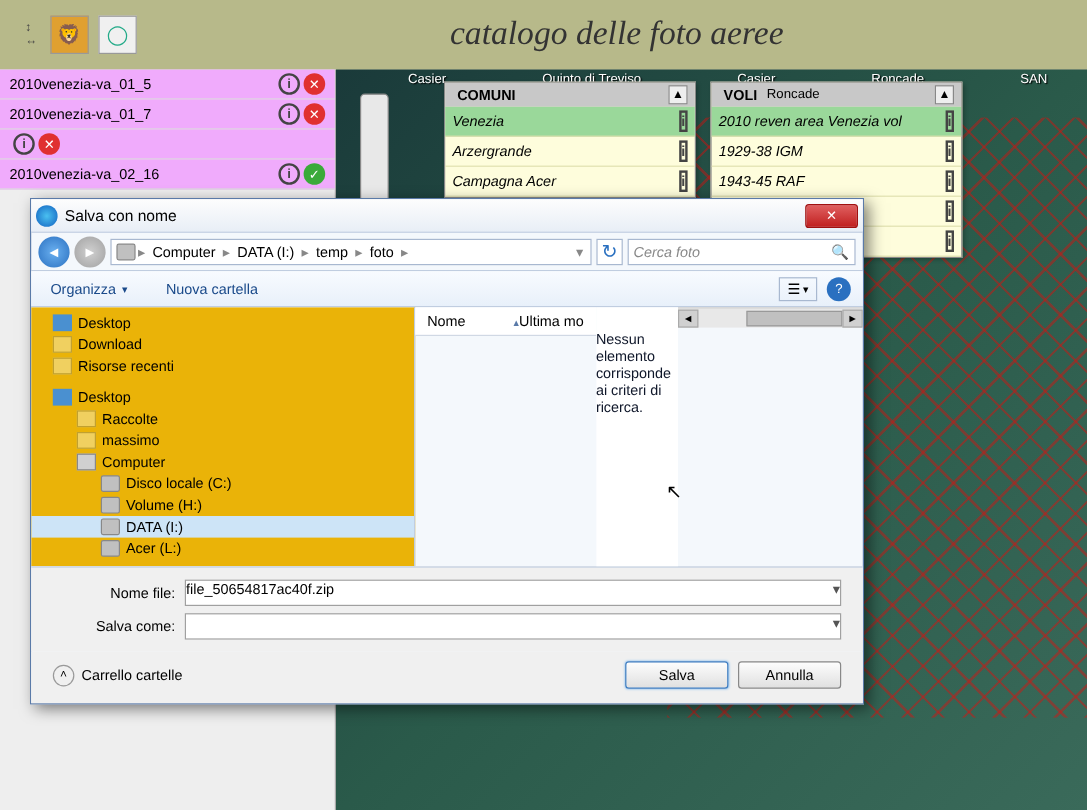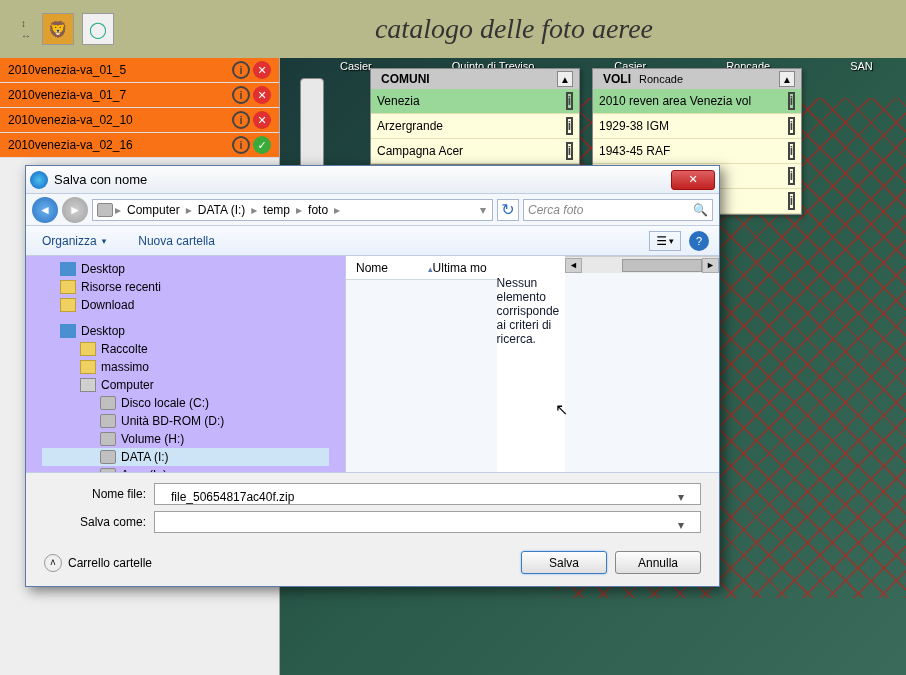--- a/index.html
+++ b/index.html
@@ -19,21 +19,21 @@
   .map-area { flex:1; position:relative; background: #2a4a3a; overflow:hidden;}
 
   
   .cart-header { background:#dedede; padding:4px 8px; font-size:13px; border-bottom:1px solid #aaa; display:flex; align-items:center;}
   .cart-header .txt { flex:1; }
   .cart-header .title { font-weight:bold; }
   .cart-controls { display:flex; gap:2px;}
   .cart-btn { width:22px; height:22px; border:1px solid #888; border-radius:3px; display:flex;align-items:center;justify-content:center;font-size:12px;cursor:pointer;}
   .cart-btn.blue{background:#3a8ed8;color:#fff;}
   .cart-btn.red{background:#d84040;color:#fff;}
-  .cart-row { display:flex; align-items:center; padding:3px 8px; font-size:12px; border-bottom:1px solid #ddd; background:#f97316;}
+  .cart-row { display:flex; align-items:center; padding:3px 8px; font-size:12px; border-bottom:1px solid #ddd; background:#f0abfc;}
   .cart-row .name{flex:1;}
   .cart-row .info-ic,.cart-row .del-ic{ width:18px;height:18px;border-radius:50%; display:flex;align-items:center;justify-content:center;font-size:11px;margin-left:3px;cursor:pointer;}
   .info-ic{border:2px solid #444;color:#444;font-weight:bold;}
   .del-ic{background:#e03030;color:#fff;}
   .ok-ic{width:18px;height:18px;border-radius:50%;background:#3aaa3a;color:#fff;display:flex;align-items:center;justify-content:center;font-size:11px;margin-left:3px;}
 
   
   .map-bg { position:absolute; inset:0; background: linear-gradient(135deg,#1a3a3a 0%, #2a5a4a 50%, #3a6a5a 100%);}
   .map-grid { position:absolute; right:0; top:40px; width:350px; height:500px;
     background:
@@ -46,21 +46,21 @@
   .zoom-slider { position:absolute; left:20px; top:20px; width:24px; height:160px; background:#e8e8e8; border:1px solid #888; border-radius:4px;}
 
   .float-panel { position:absolute; width:210px; background:#fefddc; border:1px solid #888; box-shadow:2px 2px 4px rgba(0,0,0,0.3);}
   .fp-comuni { left:90px; top:10px;}
   .fp-voli   { left:312px; top:10px;}
   .fp-header { background:#c8c8c8; padding:2px 6px; font-size:12px; font-weight:bold; display:flex;align-items:center;}
   .fp-header span{padding:0 4px;}
   .fp-up { margin-left:auto; width:16px;height:16px;background:#eee;border:1px solid #888;display:flex;align-items:center;justify-content:center;font-size:10px;cursor:pointer;}
   .fp-row { padding:3px 6px; font-size:12px; border-bottom:1px solid #e0e0b0; display:flex;align-items:center;}
   .fp-row.sel { background:#9ad89a;}
-  .fp-row .nm{flex:1; }
+  .fp-row .nm{flex:1; font-style:italic;}
   .fp-row .info-ic{margin-left:4px;}
 
   
   .save-dialog { position:absolute; left:25px; top:165px; width:695px; height:422px; background:#f4f8fc; border:1px solid #5a7aa8; box-shadow:4px 4px 12px rgba(0,0,0,0.5); display:flex; flex-direction:column;}
   .dlg-title { height:28px; background:linear-gradient(#fdfdfd,#e8eef6); display:flex; align-items:center; padding:0 4px; font-size:13px; border-bottom:1px solid #c0cde0;}
   .ie-icon{width:18px;height:18px;border-radius:50%;background:radial-gradient(circle,#4ac0f0,#1060c0);margin-right:6px;}
   .dlg-close{margin-left:auto;width:44px;height:20px;background:linear-gradient(#e06060,#c02020);border:1px solid #a01010;border-radius:3px;color:#fff;display:flex;align-items:center;justify-content:center;font-size:11px;cursor:pointer;}
 
   .dlg-nav { height:32px; display:flex; align-items:center; padding:0 6px; gap:4px; border-bottom:1px solid #c0cde0;}
   .nav-back,.nav-fwd{width:26px;height:26px;border-radius:50%;background:radial-gradient(circle,#6ab0f0,#2a70c0);display:flex;align-items:center;justify-content:center;color:#fff;font-size:12px;cursor:pointer;}
@@ -73,21 +73,21 @@
   .search-box .mg{margin-left:auto;color:#2a70c0;font-style:normal;}
 
   .dlg-toolbar{height:30px;background:linear-gradient(#f8fbff,#e8f0fa);border-bottom:1px solid #c0cde0;display:flex;align-items:center;padding:0 10px;font-size:12px;}
   .tb-btn{color:#1a4a8a;cursor:pointer;padding:2px 6px;display:flex;align-items:center;gap:3px;}
   .tb-drop::after{content:"▾";font-size:9px;margin-left:2px;}
   .tb-spacer{flex:1;}
   .tb-view{width:32px;height:20px;border:1px solid #a8b8d0;display:flex;align-items:center;justify-content:center;cursor:pointer;}
   .tb-help{width:20px;height:20px;border-radius:50%;background:#2a70c0;color:#fff;display:flex;align-items:center;justify-content:center;font-size:11px;margin-left:8px;cursor:pointer;}
 
   .dlg-body{flex:1;display:flex;overflow:hidden;}
-  .tree{width:320px;border-right:1px solid #c0cde0;overflow-y:auto;padding:4px 16px;font-size:12px;background:#c4b5fd;}
+  .tree{width:320px;border-right:1px solid #c0cde0;overflow-y:auto;padding:4px 0;font-size:12px;background:#eab308;}
   .tree-item{display:flex;align-items:center;padding:2px 8px;gap:5px;cursor:pointer;}
   .tree-item.sel{background:#cde4f7;}
   .tree-item.fav{padding-left:18px;}
   .tree-item.l1{padding-left:18px;}
   .tree-item.l2{padding-left:38px;}
   .tree-item.l3{padding-left:58px;}
   .t-icon{width:16px;height:14px;display:flex;align-items:center;justify-content:center;font-size:11px;}
   .ic-folder{background:#f0d060;border:1px solid #c0a030;}
   .ic-desk{background:#4a90d0;}
   .ic-comp{background:#d0d0d0;border:1px solid #888;}
@@ -100,21 +100,21 @@
   .fa-col.nm{flex:1;}
   .fa-sort{color:#5a7aa8;font-size:9px;margin-left:40px;}
   .fa-empty{flex:1;display:flex;align-items:flex-start;justify-content:center;padding-top:20px;font-size:12px;color:#0f172a;background:#fff;}
   .fa-hscroll{height:17px;background:#e8e8e8;border-top:1px solid #ccc;display:flex;align-items:center;}
   .fa-hscroll .ar{width:17px;height:15px;background:#d0d0d0;border:1px solid #aaa;display:flex;align-items:center;justify-content:center;font-size:9px;cursor:pointer;}
   .fa-hscroll .thumb{width:80px;height:13px;background:#c0c0c0;border:1px solid #999;margin-left:40px;}
 
   .dlg-bottom{padding:10px 18px 4px;background:#f0f0f0;border-top:1px solid #c0cde0;}
   .form-row{display:flex;align-items:center;margin-bottom:6px;font-size:12px;}
   .form-row label{width:110px;text-align:right;padding-right:8px;}
-  .form-row .field{flex:1;height:22px;border:1px solid #a0a0a0;background:#fff;padding:0 16px;display:flex;align-items:flex-end;}
+  .form-row .field{flex:1;height:22px;border:1px solid #a0a0a0;background:#fff;padding:0 0;display:flex;align-items:flex-start;}
   .form-row .combo::after{content:"▾";margin-left:auto;color:#555;}
 
   .dlg-buttons{display:flex;align-items:center;padding:8px 18px 12px;background:#f0f0f0;}
   .hide-folders{display:flex;align-items:center;gap:6px;font-size:12px;cursor:pointer;}
   .hide-folders .ar{width:18px;height:18px;border:1px solid #999;border-radius:50%;display:flex;align-items:center;justify-content:center;font-size:10px;}
   .btn-spacer{flex:1;}
   .dlg-btn{width:86px;height:23px;border:1px solid #888;background:linear-gradient(#fdfdfd,#e0e0e0);border-radius:3px;font-size:12px;cursor:pointer;margin-left:8px;}
   .dlg-btn.primary{border:1px solid #3a7ac0;box-shadow:0 0 2px #6ab0f0;}
 
   .cursor { position:absolute; left:555px; top:400px; font-size:16px; color:#000; pointer-events:none;}
@@ -137,21 +137,20 @@
           <span class="name">2010venezia-va_01_5</span>
           <div class="info-ic">i</div>
           <div class="del-ic">✕</div>
         </div>
         <div class="cart-row">
           <span class="name">2010venezia-va_01_7</span>
           <div class="info-ic">i</div>
           <div class="del-ic">✕</div>
         </div>
         <div class="cart-row">
-          <span class="name">2010venezia-va_02_10</span>
           <div class="info-ic">i</div>
           <div class="del-ic">✕</div>
         </div>
         <div class="cart-row">
           <span class="name">2010venezia-va_02_16</span>
           <div class="info-ic">i</div>
           <div class="ok-ic">✓</div>
         </div>
       </div>
   </div>
@@ -261,25 +260,25 @@
   </div>
 
   <div class="dlg-body">
     <div class="tree" id="tree">
         <div class="tree-item fav">
           <span class="t-icon ic-desk"></span>
           <span>Desktop</span>
         </div>
         <div class="tree-item fav">
           <span class="t-icon ic-folder"></span>
-          <span>Risorse recenti</span>
+          <span>Download</span>
         </div>
         <div class="tree-item fav">
           <span class="t-icon ic-folder"></span>
-          <span>Download</span>
+          <span>Risorse recenti</span>
         </div>
         <div class="tree-sep"></div>
         <div class="tree-item l1">
           <span class="t-icon ic-desk"></span>
           <span>Desktop</span>
         </div>
         <div class="tree-item l2">
           <span class="t-icon ic-folder"></span>
           <span>Raccolte</span>
         </div>
@@ -287,24 +286,20 @@
           <span class="t-icon ic-folder"></span>
           <span>massimo</span>
         </div>
         <div class="tree-item l2">
           <span class="t-icon ic-comp"></span>
           <span>Computer</span>
         </div>
         <div class="tree-item l3">
           <span class="t-icon ic-drive"></span>
           <span>Disco locale (C:)</span>
-        </div>
-        <div class="tree-item l3">
-          <span class="t-icon ic-drive"></span>
-          <span>Unità BD-ROM (D:)</span>
         </div>
         <div class="tree-item l3">
           <span class="t-icon ic-drive"></span>
           <span>Volume (H:)</span>
         </div>
         <div class="tree-item l3 sel">
           <span class="t-icon ic-drive"></span>
           <span>DATA (I:)</span>
         </div>
         <div class="tree-item l3">

